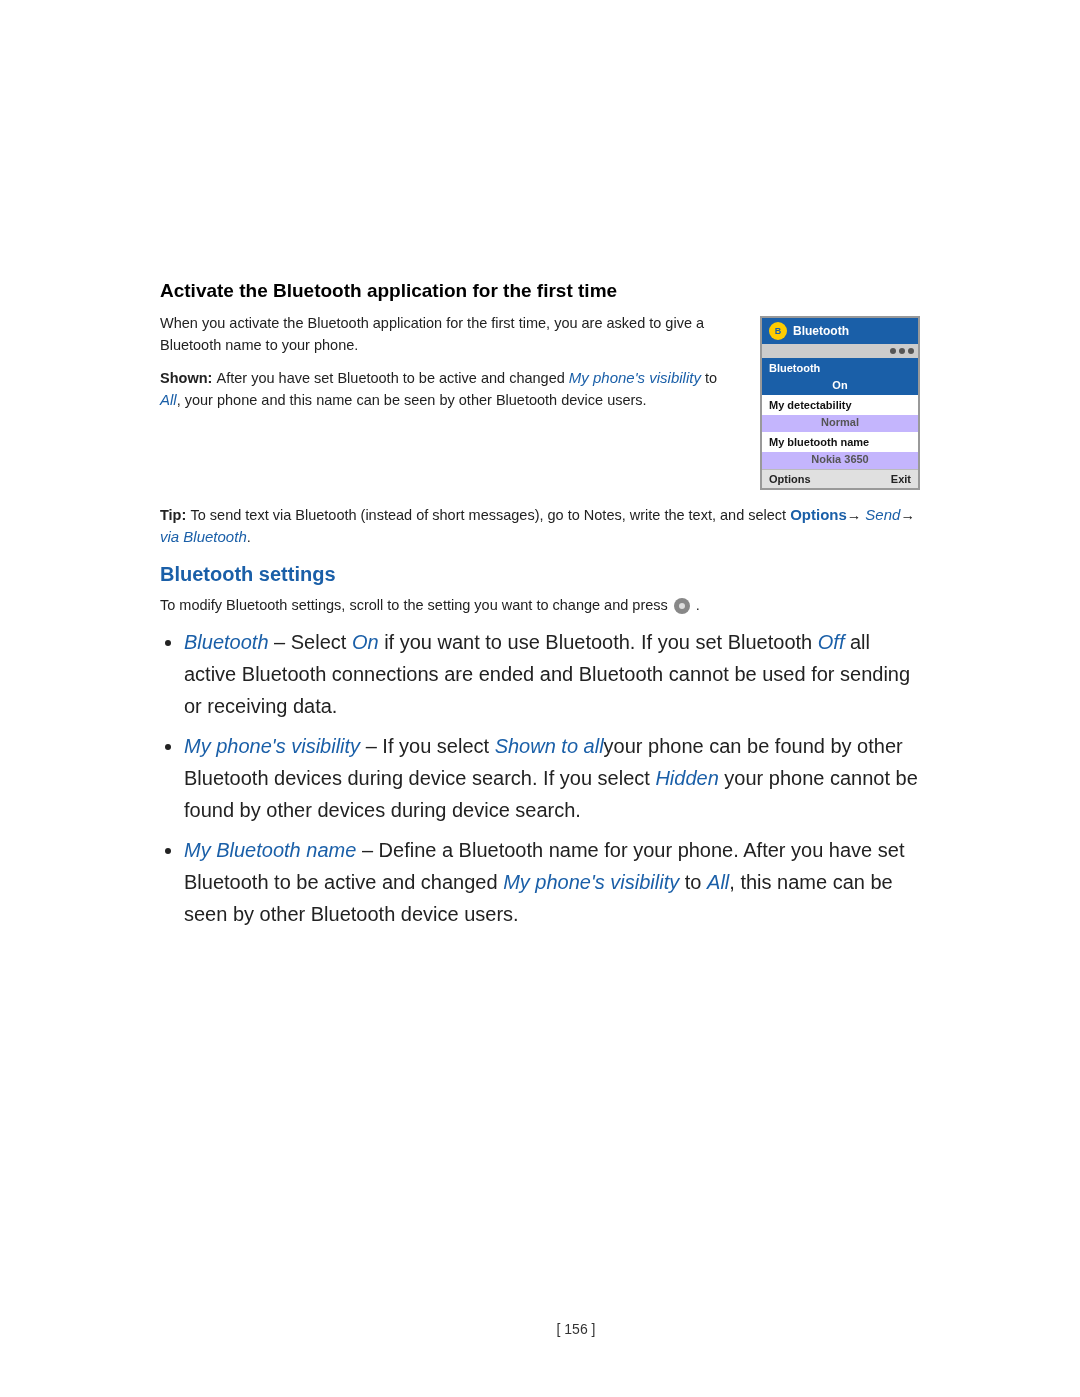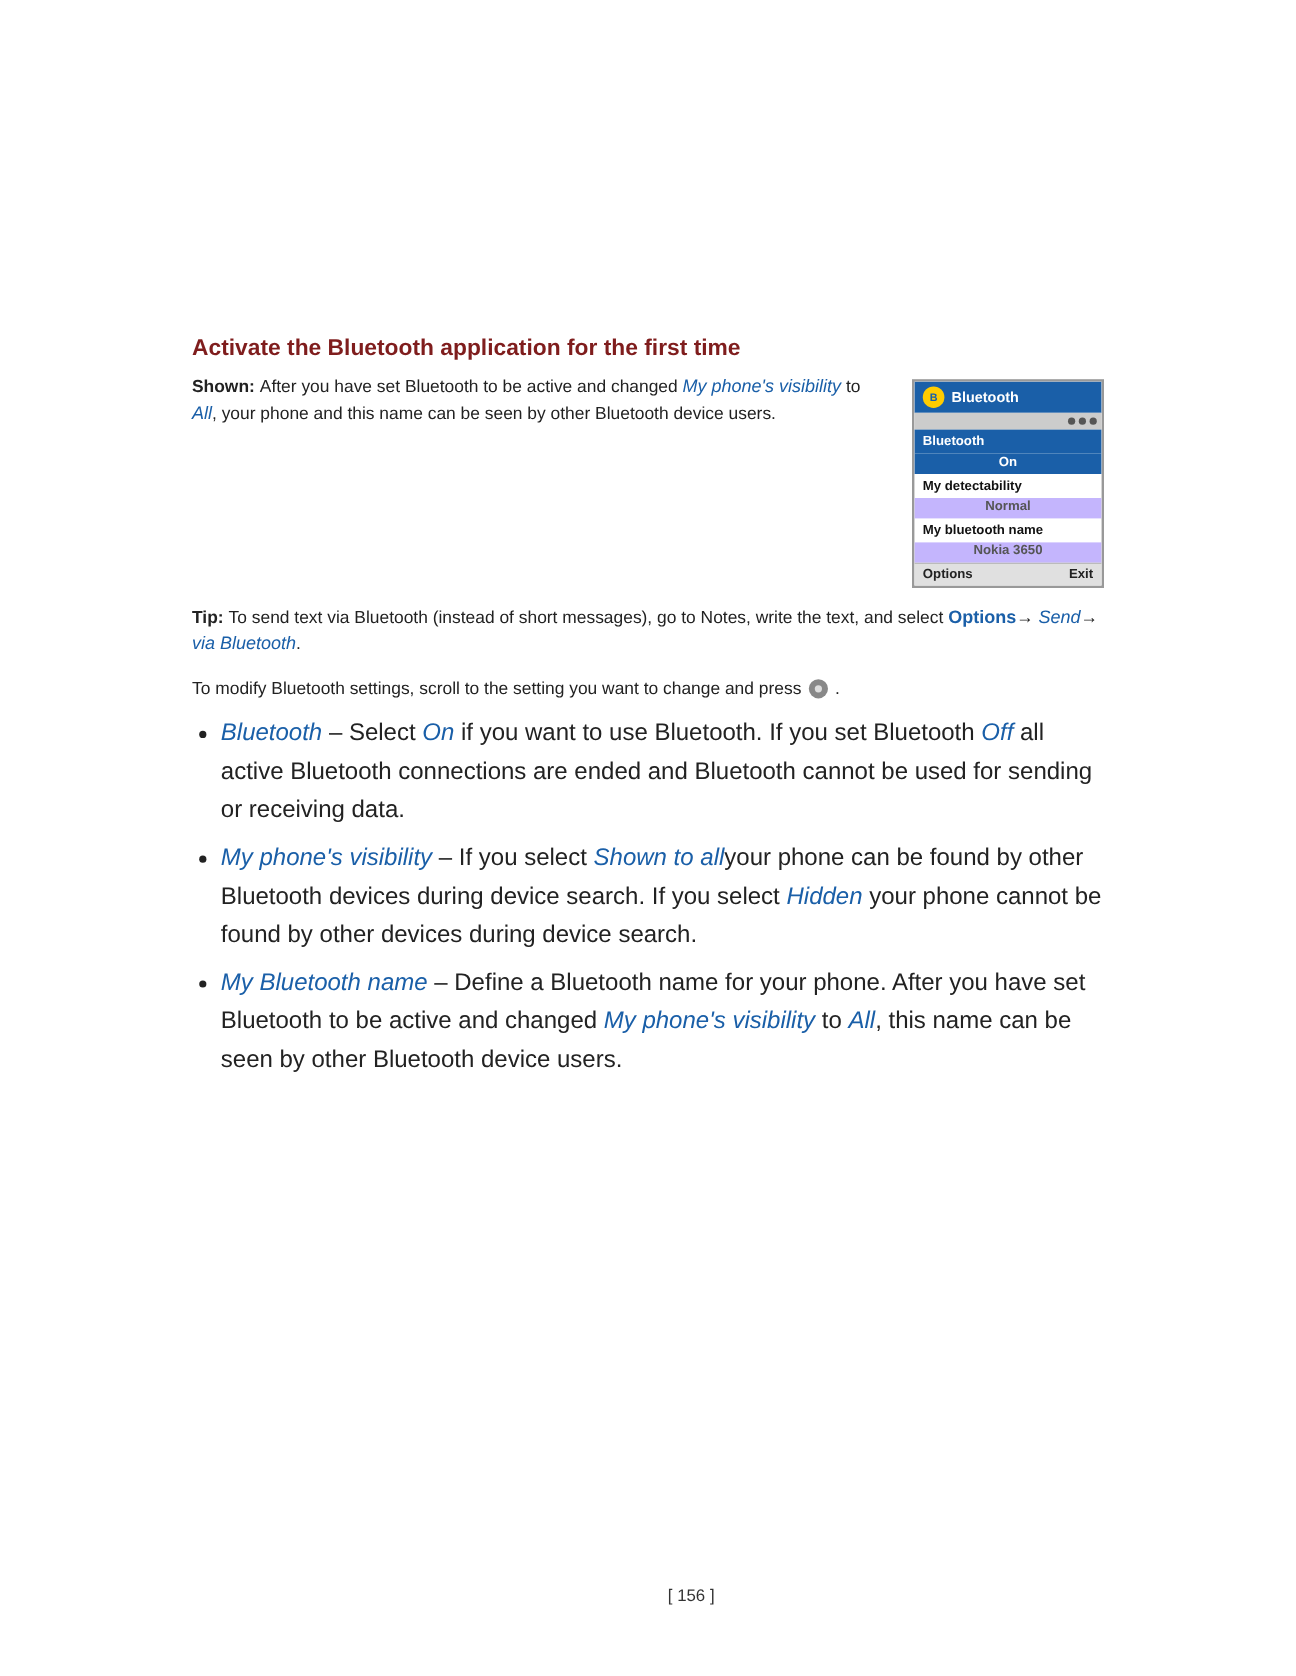--- a/index.html
+++ b/index.html
@@ -14,21 +14,21 @@
     }
     .page {
       width: 1080px;
       min-height: 1397px;
       padding: 280px 160px 80px 160px;
       position: relative;
     }
     .section-title {
       font-size: 19px;
       font-weight: bold;
-      color: #7f1d1d;
+      color: #000000;
       margin-bottom: 10px;
     }
     .content-block {
       display: flex;
       gap: 30px;
       margin-bottom: 14px;
     }
     .text-col {
       flex: 1;
     }
@@ -158,20 +158,21 @@
   </style>
 </head>
 <body>
 
 <div class="page">
 
   <h1 class="section-title">Activate the Bluetooth application for the first time</h1>
 
   <div class="content-block">
     <div class="text-col">
+      <p>When you activate the Bluetooth application for the first time, you are asked to give a Bluetooth name to your phone.</p>
 
       <div class="note-block">
         <span class="note-label">Shown:</span>
         <span class="note-text">After you have set Bluetooth to be active and changed </span><span class="italic-blue">My phone's visibility</span><span class="note-text"> to </span><span class="italic-blue">All</span><span class="note-text">, your phone and this name can be seen by other Bluetooth device users.</span>
       </div>
 
     </div>
 
     <div class="phone-screenshot">
       <div class="phone-ui">
@@ -208,20 +209,21 @@
         </div>
       </div>
     </div>
   </div>
 
   <div class="tip-block">
     <span class="tip-label">Tip:</span>
     <span class="tip-text">To send text via Bluetooth (instead of short messages), go to Notes, write the text, and select </span><span class="bold-blue">Options</span><span class="tip-text">→ </span><span class="italic-blue">Send</span><span class="tip-text">→ </span><span class="italic-blue">via Bluetooth</span><span class="tip-text">.</span>
   </div>
 
+  <h2 class="section2-title">Bluetooth settings</h2>
   <p>
     <span>To modify Bluetooth settings, scroll to the setting you want to change and press</span>
     <span style="display:inline-block; width:16px; height:16px; border-radius:50%; background:#888; vertical-align:middle; margin: 0 2px; position:relative;">
       <span style="position:absolute; top:50%; left:50%; transform:translate(-50%,-50%); width:6px; height:6px; border-radius:50%; background:#ddd; display:block;"></span>
     </span>
     .
   </p>
 
   <ul class="bullet-list">
 

